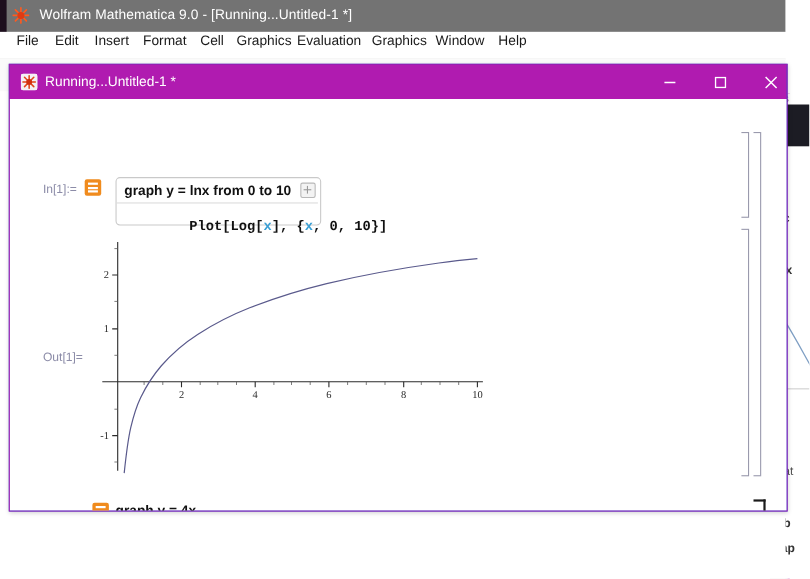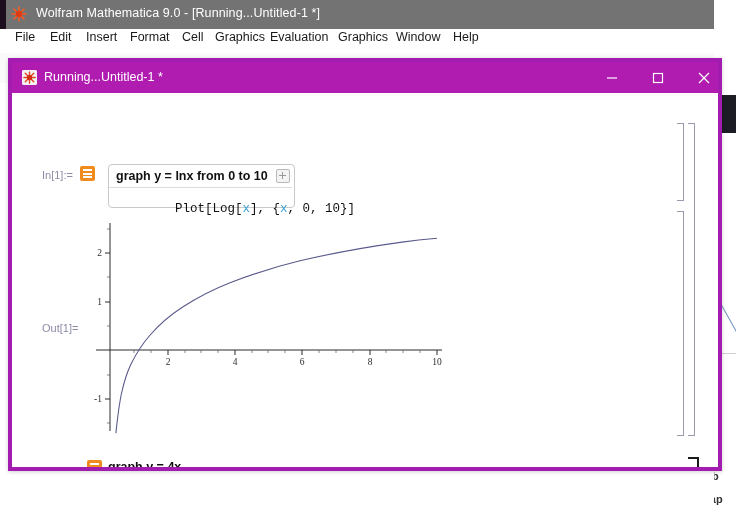--- a/index.html
+++ b/index.html
@@ -81,21 +81,21 @@
   }
   #app-toolbar .tb-ico{
     position:absolute;top:6px;width:16px;height:16px;border-radius:3px;
     background:#efe6ef;opacity:.55;
   }
 
   
   #child{
     position:absolute;left:8px;top:58px;width:706px;height:405px;
     background:#1d4ed8;
-    border:4px solid #a21caf;
+    border:1px solid #a21caf;
     box-shadow:0 1px 4px rgba(0,0,0,.18);
   }
   #child-titlebar{
     position:absolute;left:0;top:0;width:706px;height:31px;background:#b01bb0;
   }
   #child-titlebar .child-icon{
     position:absolute;left:10px;top:8px;width:15px;height:15px;
     background:#f3f3f3;border-radius:2px;
   }
   #child-titlebar .child-title{
@@ -308,21 +308,21 @@
       <div class="io-label" style="left:30px;top:76px;">In[1]:=</div>
       <div style="position:absolute;left:68px;top:73px;">
         <span class="wa-icon"><i></i><i></i><i></i></span>
       </div>
 
       <div id="cell1-box" style="top:71px;">
         <div class="ff-text">graph y = lnx from 0 to 10</div>
         <div class="ff-divider"></div>
         <div class="ff-plus"></div>
       </div>
-      <div class="code" id="cell1-code" style="top:95px;">
+      <div class="code" id="cell1-code" style="top:95px;font-weight:bold;">
         <span>Plot[Log[</span><span class="var">x</span><span>], {</span><span class="var">x</span><span>, 0, 10}]</span>
       </div>
 
       <div class="io-label" style="left:30px;top:229px;">Out[1]=</div>
 
       <svg id="plot" style="top:124px;" viewBox="0 0 360 220" preserveAspectRatio="none">
 
         <line x1="6" y1="133" x2="352" y2="133" stroke="#2b2b2b" stroke-width="1"></line>
 
         <line x1="20" y1="6" x2="20" y2="214" stroke="#2b2b2b" stroke-width="1"></line>

